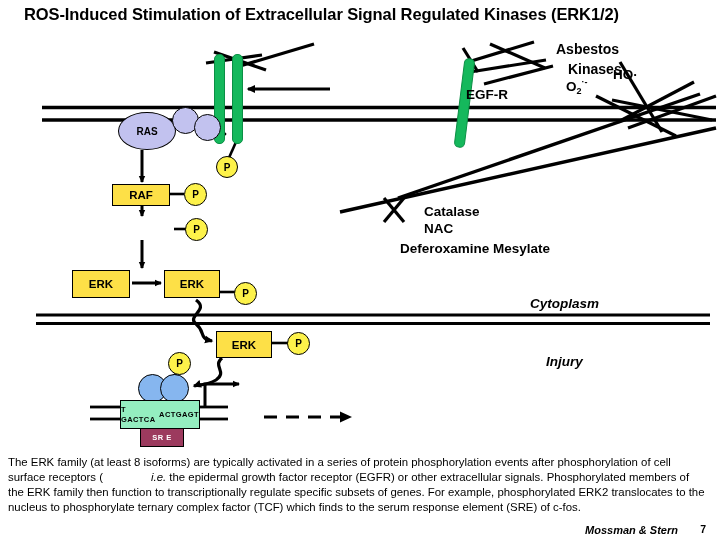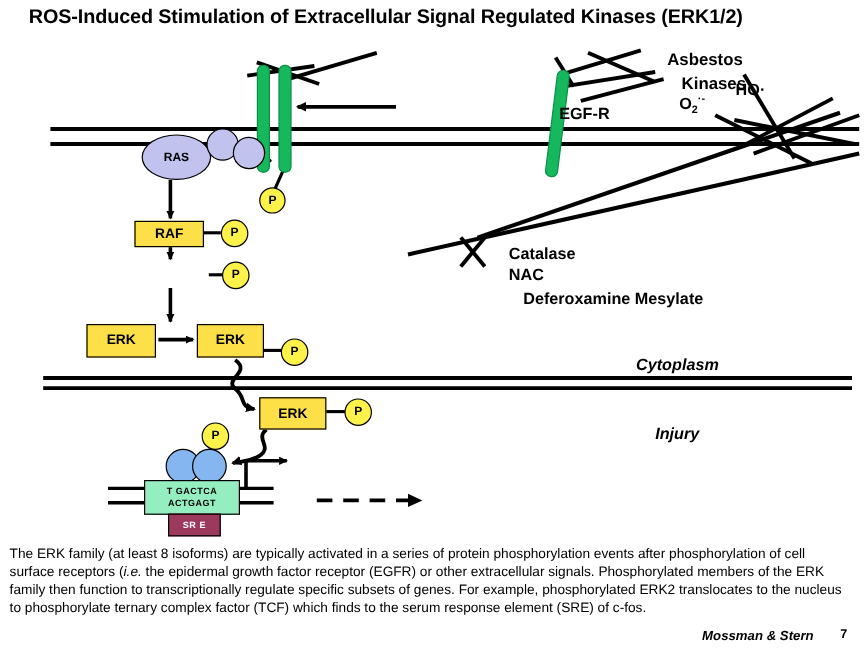--- a/index.html
+++ b/index.html
@@ -78,45 +78,45 @@
 
   
   .tcf{position:absolute;background:#86b6ef;border:1.6px solid #000;border-radius:50%;}
   #tcf-1{left:138px;top:374px;width:27px;height:27px;}
   #tcf-2{left:160px;top:374px;width:27px;height:27px;}
 
   
   #dna-box{
     position:absolute;left:120px;top:400px;width:78px;height:27px;
     background:#94eec0;border:1.4px solid #000;
-    display:flex;flex-direction:column;align-items:center;justify-content:center;
+    display:flex;align-items:center;justify-content:center;
     font-size:7.5px;font-weight:bold;letter-spacing:0.4px;line-height:1.25;
   }
   #sre-box{
     position:absolute;left:140px;top:428px;width:42px;height:17px;
     background:#9c3a5e;border:1.4px solid #000;
     display:flex;align-items:center;justify-content:center;
     font-size:7.5px;font-weight:bold;color:#ffffff;letter-spacing:0.5px;
   }
 
   
   #inhibitor-catalase{left:424px;top:205px;font-size:13.5px;font-weight:bold;}
   #inhibitor-nac{left:424px;top:222px;font-size:13.5px;font-weight:bold;}
-  #inhibitor-dfo{left:436px;top:242px;font-size:13.5px;font-weight:bold;}
+  #inhibitor-dfo{left:400px;top:242px;font-size:13.5px;font-weight:bold;}
 
   #cytoplasm-label{left:530px;top:297px;font-size:13.5px;font-weight:bold;font-style:italic;}
   #nucleus-label{left:546px;top:355px;font-size:13.5px;font-weight:bold;font-style:italic;}
   #outcome-label{left:366px;top:410px;font-size:13.5px;font-weight:bold;}
 
   
   #caption{
     position:absolute;left:8px;top:455px;width:700px;
     font-size:11.4px;line-height:1.33;text-align:left;
   }
-  #caption i{font-style:italic;}
+  #caption i{font-style:italic;margin-left:48px;}
   #credit{
     position:absolute;right:42px;top:524px;
     font-size:11px;font-style:italic;font-weight:bold;
   }
   #slide-number{
     position:absolute;right:14px;top:523px;
     font-size:10.5px;font-weight:bold;
   }
 </style>
 </head>

